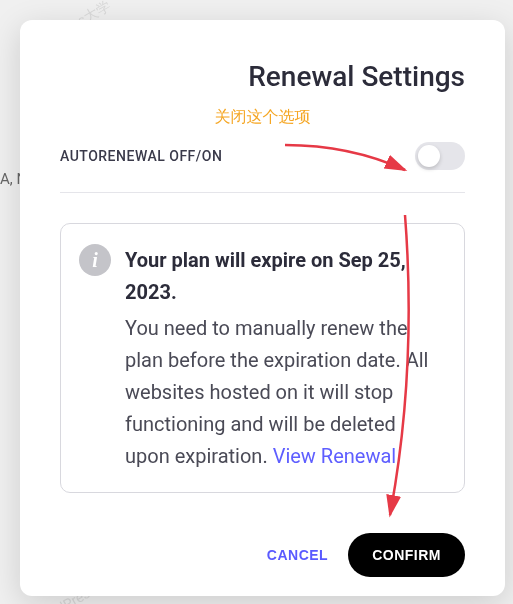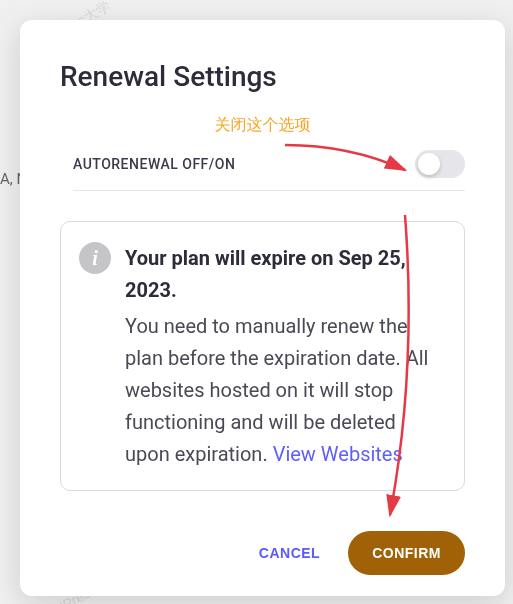--- a/index.html
+++ b/index.html
@@ -55,38 +55,37 @@
       border-radius: 12px;
       box-shadow: 0 8px 32px rgba(0,0,0,0.15);
       padding: 40px 40px 30px;
       display: flex;
       flex-direction: column;
     }
     .modal-title {
       font-size: 28px;
       font-weight: 500;
       color: #2c2c3a;
-      text-align: left;
-      margin-bottom: 22px;
+      text-align: right;
+      margin-bottom: 14px;
     }
     .annotation {
       color: #f5a623;
       font-size: 16px;
       font-weight: 400;
       text-align: center;
       margin-bottom: 14px;
     }
     .toggle-row {
       display: flex;
       align-items: center;
       justify-content: space-between;
-      padding-bottom: 12px;
+      padding-bottom: 22px;
       border-bottom: 1px solid #e5e5ea;
       margin-bottom: 30px;
-      margin-left: 13px;
     }
     .toggle-label {
       font-size: 14px;
       letter-spacing: 0.5px;
       color: #3a3a4a;
       font-weight: 500;
     }
     .toggle {
       width: 50px;
       height: 28px;
@@ -139,36 +138,36 @@
       margin-bottom: 4px;
     }
     .link {
       color: #5e5eff;
       cursor: pointer;
     }
     .actions {
       margin-top: auto;
       display: flex;
       justify-content: flex-end;
-      gap: 20px;
+      gap: 12px;
       align-items: center;
       padding-top: 40px;
     }
     .btn-cancel {
       background: none;
       border: none;
       color: #5a5aff;
       font-weight: 700;
       font-size: 14px;
       letter-spacing: 0.5px;
       cursor: pointer;
       padding: 12px 8px;
     }
     .btn-confirm {
-      background: #a16207;
+      background: #000000;
       border: none;
       color: #fff;
       font-weight: 700;
       font-size: 14px;
       letter-spacing: 0.5px;
       cursor: pointer;
       padding: 14px 24px;
       border-radius: 22px;
     }
     .arrow {
@@ -204,21 +203,21 @@
     <span class="toggle-label">AUTORENEWAL OFF/ON</span>
     <div class="toggle">
       <div class="toggle-knob"></div>
     </div>
   </div>
 
   <div class="notice-box">
     <div class="info-icon">i</div>
     <div class="notice-content">
       <div class="notice-heading">Your plan will expire on Sep 25, 2023.</div>
-      <span>You need to manually renew the plan before the expiration date. All websites hosted on it will stop functioning and will be deleted upon expiration. </span><span class="link">View Websites</span>
+      <span>You need to manually renew the plan before the expiration date. All websites hosted on it will stop functioning and will be deleted upon expiration. </span><span class="link">View Renewal</span>
     </div>
   </div>
 
   <div class="actions">
     <button class="btn-cancel">CANCEL</button>
     <button class="btn-confirm">CONFIRM</button>
   </div>
 </div>
 
 <div class="arrow" style="left:280px; top:140px;">

